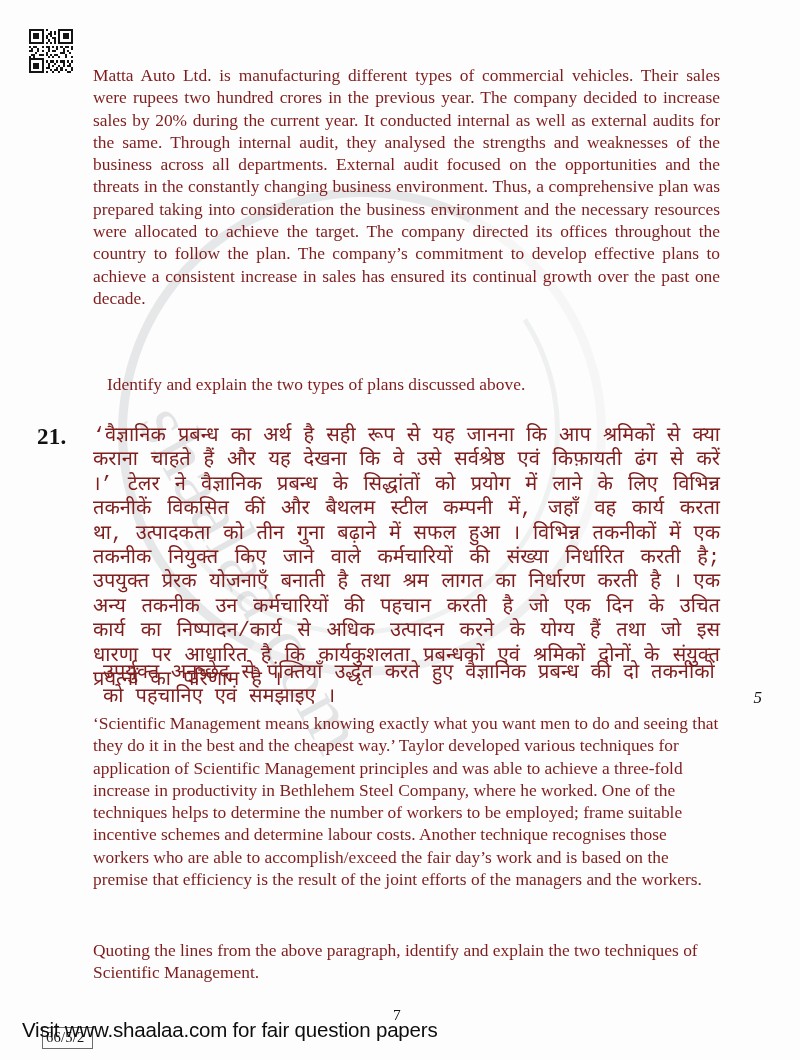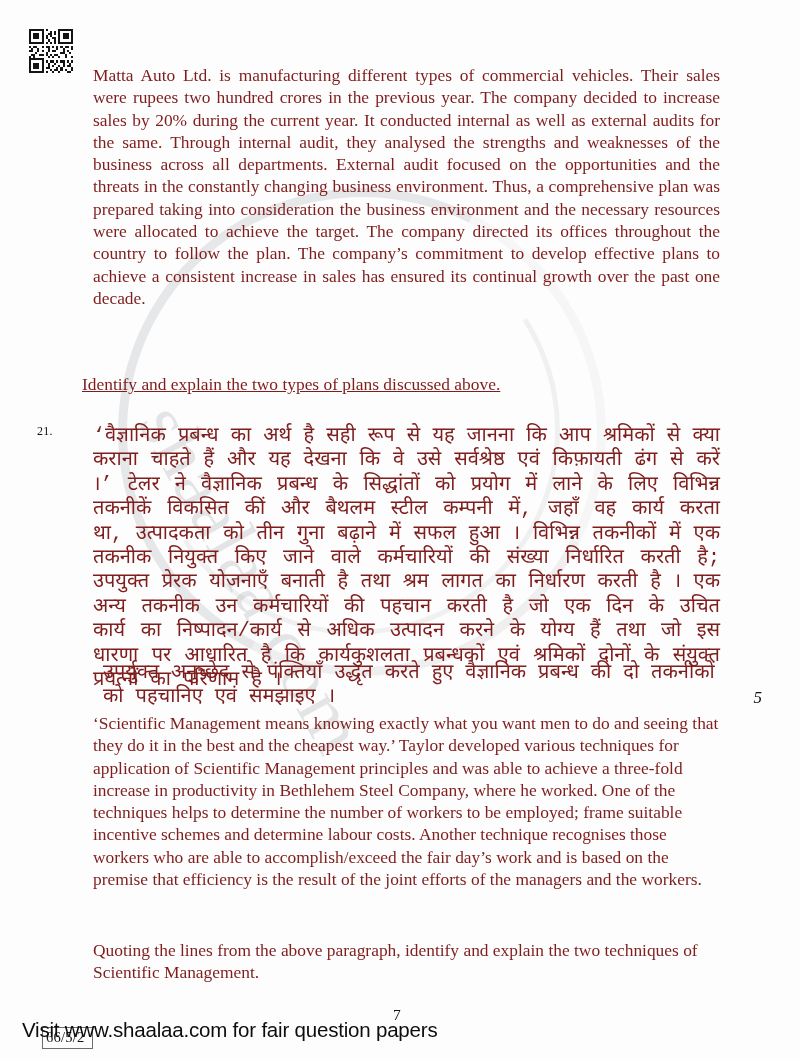--- a/index.html
+++ b/index.html
@@ -100,22 +100,22 @@
   .hindi {
     font-family: Liberation Mono, monospace;
     font-size: 20px;
     line-height: 24.4px;
   }
 
   .qnum {
     position: absolute;
     left: 37px;
     top: 424px;
-    font-weight: normal;
-    font-size: 12px;
+    font-weight: bold;
+    font-size: 23px;
     letter-spacing: 0.3px;
   }
 
   .marks {
     position: absolute;
     right: 38px;
     top: 688px;
     font-style: italic;
     font-size: 17px;
   }
@@ -257,21 +257,21 @@
       <rect x="14" y="20" width="1" height="1"></rect>
         <rect x="18" y="20" width="2" height="1"></rect>
     </g>
   </svg>
 </div>
 
 <div class="content">
 
   <div class="para just" style="left:93px; top:64px; width:627px;">Matta Auto Ltd. is manufacturing different types of commercial vehicles. Their sales were rupees two hundred crores in the previous year. The company decided to increase sales by 20% during the current year. It conducted internal as well as external audits for the same. Through internal audit, they analysed the strengths and weaknesses of the business across all departments. External audit focused on the opportunities and the threats in the constantly changing business environment. Thus, a comprehensive plan was prepared taking into consideration the business environment and the necessary resources were allocated to achieve the target. The company directed its offices throughout the country to follow the plan. The company’s commitment to develop effective plans to achieve a consistent increase in sales has ensured its continual growth over the past one decade.</div>
 
-  <div class="para left" style="left:82px; top:373px; width:627px;text-decoration:underline;">Identify and explain the two types of plans discussed above.</div>
+  <div class="para left" style="left:107px; top:373px; width:627px;">Identify and explain the two types of plans discussed above.</div>
 
   <div class="qnum">21.</div>
 
   <div class="para just hindi" style="left:93px; top:424px; width:627px;">‘वैज्ञानिक प्रबन्ध का अर्थ है सही रूप से यह जानना कि आप श्रमिकों से क्या कराना चाहते हैं और यह देखना कि वे उसे सर्वश्रेष्ठ एवं किफ़ायती ढंग से करें ।’ टेलर ने वैज्ञानिक प्रबन्ध के सिद्धांतों को प्रयोग में लाने के लिए विभिन्न तकनीकें विकसित कीं और बैथलम स्टील कम्पनी में, जहाँ वह कार्य करता था, उत्पादकता को तीन गुना बढ़ाने में सफल हुआ । विभिन्न तकनीकों में एक तकनीक नियुक्त किए जाने वाले कर्मचारियों की संख्या निर्धारित करती है; उपयुक्त प्रेरक योजनाएँ बनाती है तथा श्रम लागत का निर्धारण करती है । एक अन्य तकनीक उन कर्मचारियों की पहचान करती है जो एक दिन के उचित कार्य का निष्पादन/कार्य से अधिक उत्पादन करने के योग्य हैं तथा जो इस धारणा पर आधारित है कि कार्यकुशलता प्रबन्धकों एवं श्रमिकों दोनों के संयुक्त प्रयत्नों का परिणाम है ।</div>
 
   <div class="para left hindi" style="left:103px; top:661px; width:627px;">उपर्युक्त अनुच्छेद से पंक्तियाँ उद्धृत करते हुए वैज्ञानिक प्रबन्ध की दो तकनीकों को पहचानिए एवं समझाइए ।</div>
 
   <div class="marks">5</div>
 
   <div class="para left" style="left:93px; top:712px; width:627px;">‘Scientific Management means knowing exactly what you want men to do and seeing that they do it in the best and the cheapest way.’ Taylor developed various techniques for application of Scientific Management principles and was able to achieve a three-fold increase in productivity in Bethlehem Steel Company, where he worked. One of the techniques helps to determine the number of workers to be employed; frame suitable incentive schemes and determine labour costs. Another technique recognises those workers who are able to accomplish/exceed the fair day’s work and is based on the premise that efficiency is the result of the joint efforts of the managers and the workers.</div>

